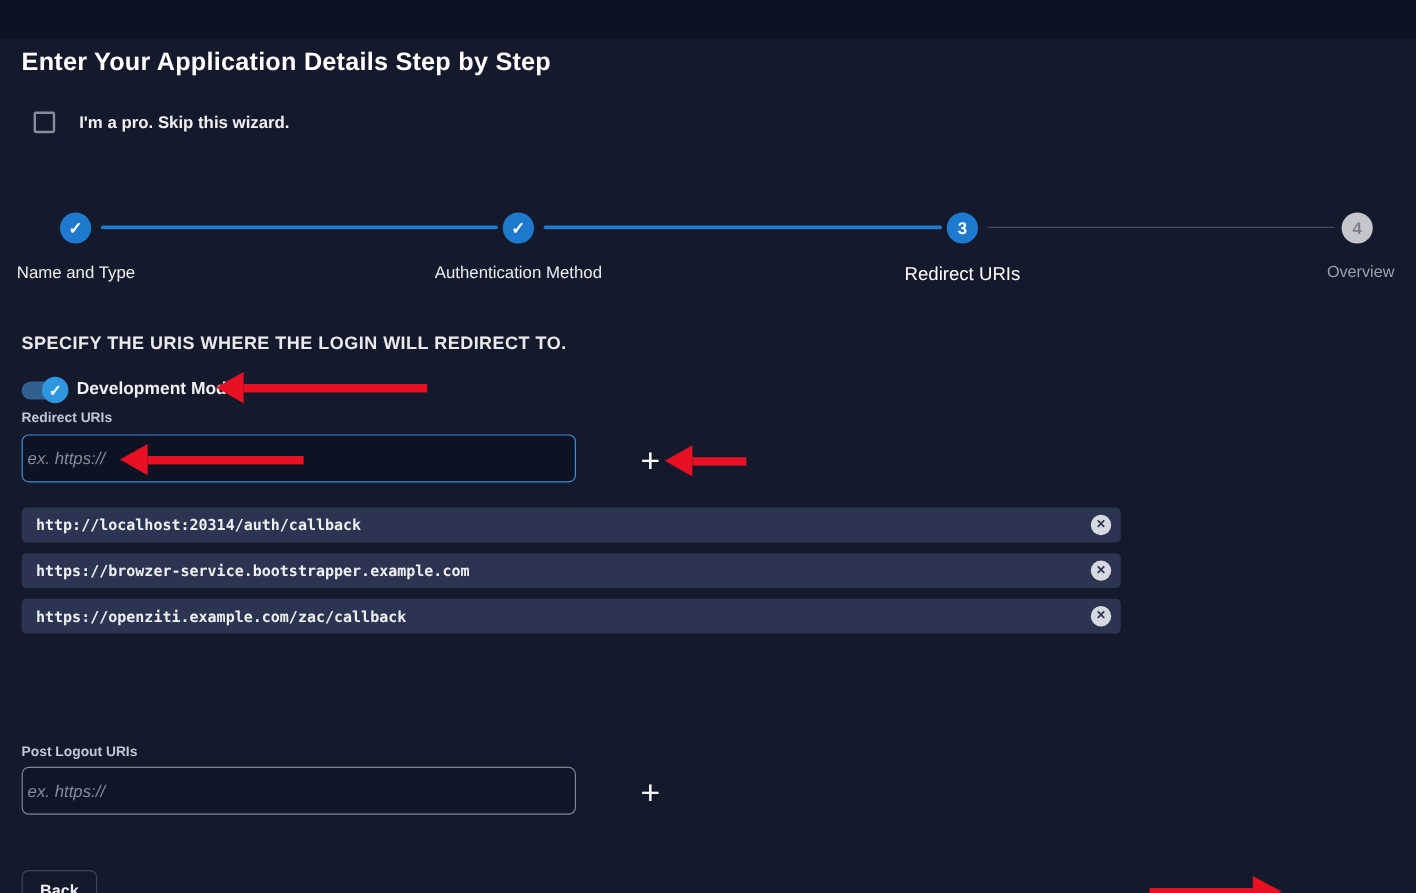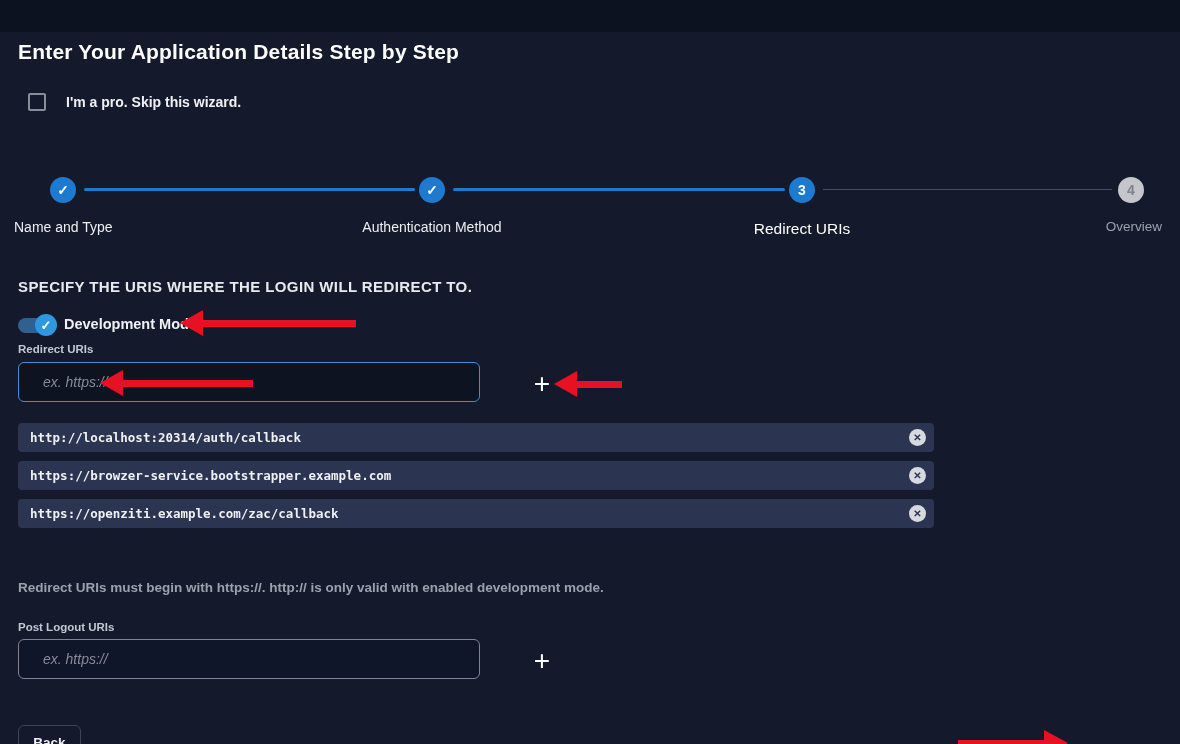--- a/index.html
+++ b/index.html
@@ -43,21 +43,21 @@
 
   
   .toggle-row{position:absolute;left:18px;top:280px;height:26px;}
   .toggle{position:relative;width:58px;height:26px;cursor:pointer;display:inline-block;}
   .toggle-track{position:absolute;left:0;top:6px;width:36px;height:15px;border-radius:8px;background:var(--toggle-track);}
   .toggle-thumb{position:absolute;left:17px;top:2px;width:22px;height:22px;border-radius:50%;background:var(--toggle-thumb);display:flex;align-items:center;justify-content:center;}
   .toggle-thumb .glyph{color:#fff;font-size:13px;font-weight:700;line-height:1;}
   .toggle-label{position:absolute;left:46px;top:4px;font-size:14.5px;font-weight:700;color:#f0f1f4;white-space:nowrap;}
 
   .field-label{position:absolute;left:18px;font-size:11.5px;font-weight:600;color:#c2c8d2;}
-  .uri-input{position:absolute;left:18px;width:462px;height:40px;border-radius:6px;background:#10162a;color:#fff;font-size:14px;padding:0 24px;outline:none;font-family:"Liberation Sans",sans-serif;}
+  .uri-input{position:absolute;left:18px;width:462px;height:40px;border-radius:6px;background:#10162a;color:#fff;font-size:14px;padding:0 4px;outline:none;font-family:"Liberation Sans",sans-serif;}
   .uri-input::placeholder{color:#858b97;font-style:italic;font-size:14px;}
   .uri-input.focused{border:1.5px solid var(--input-focus-border);background:#0e1322;}
   .uri-input.idle{border:1px solid #7e8591;}
   .plus-btn{position:absolute;width:28px;height:32px;background:none;border:none;color:#ffffff;font-size:28px;font-weight:400;line-height:28px;cursor:pointer;font-family:"Liberation Sans",sans-serif;}
 
   
   .chip{position:absolute;left:18px;width:916px;height:29px;background:var(--chip-bg);border-radius:4px;}
   .chip-text{position:absolute;left:12px;top:0;line-height:29px;font-family:"DejaVu Sans Mono",monospace;font-size:12.5px;font-weight:700;color:#eef0f4;white-space:nowrap;}
   .chip-close{position:absolute;right:8px;top:6px;width:17px;height:17px;border-radius:50%;background:#d6d9df;border:none;color:#2b3450;font-size:10px;font-weight:700;display:flex;align-items:center;justify-content:center;cursor:pointer;line-height:1;padding:0;}
 
@@ -130,21 +130,20 @@
   </div>
   <div class="chip" style="top:429px;">
     <span class="chip-text">https://browzer-service.bootstrapper.example.com</span>
     <button class="chip-close">✕</button>
   </div>
   <div class="chip" style="top:467px;">
     <span class="chip-text">https://openziti.example.com/zac/callback</span>
     <button class="chip-close">✕</button>
   </div>
 
-  <div class="note-text" style="top:548px;">Redirect URIs must begin with https://. http:// is only valid with enabled development mode.</div>
 
   <div class="field-label" style="top:589px;">Post Logout URIs</div>
   <input class="uri-input idle" style="top: 607px;" type="text" placeholder="ex. https://">
   <button class="plus-btn" style="left:528px;top:613px;">+</button>
 
   <button class="back-btn">Back</button>
   <button class="continue-btn">Continue</button>
 
   <div class="arrow" style="left:180px;top:278px;width:176px;height:26px;">
     <span class="head-left"></span>

